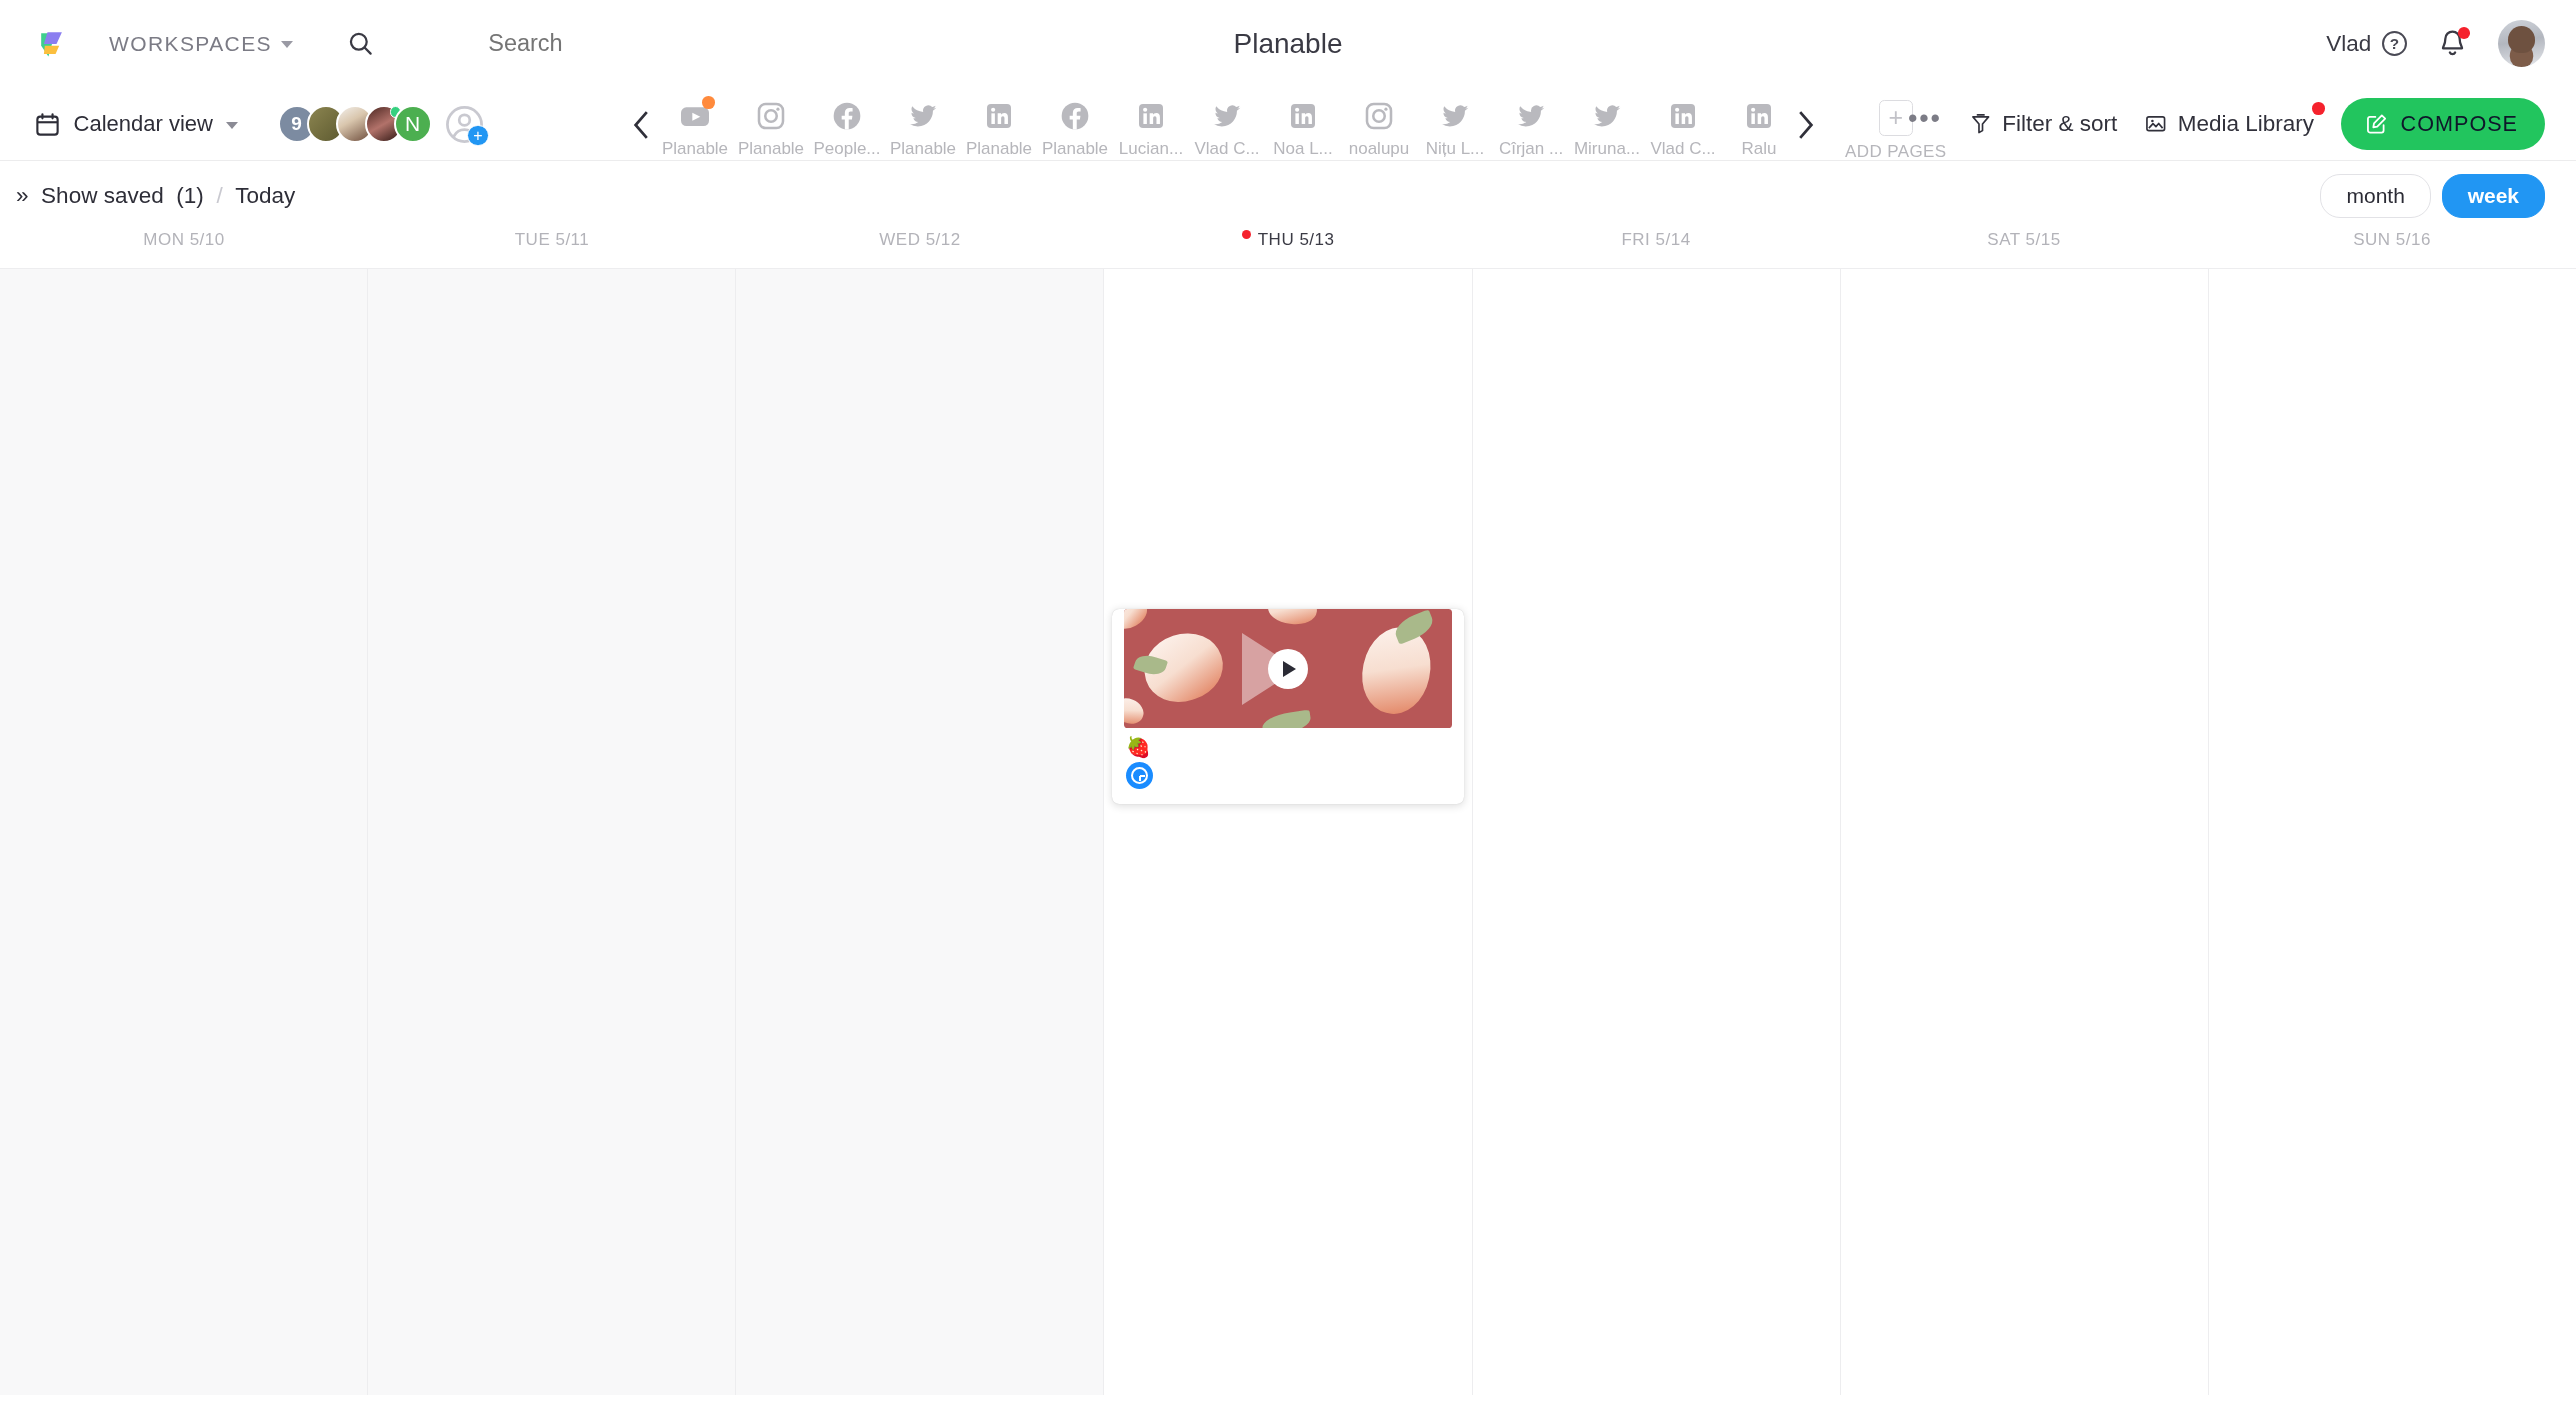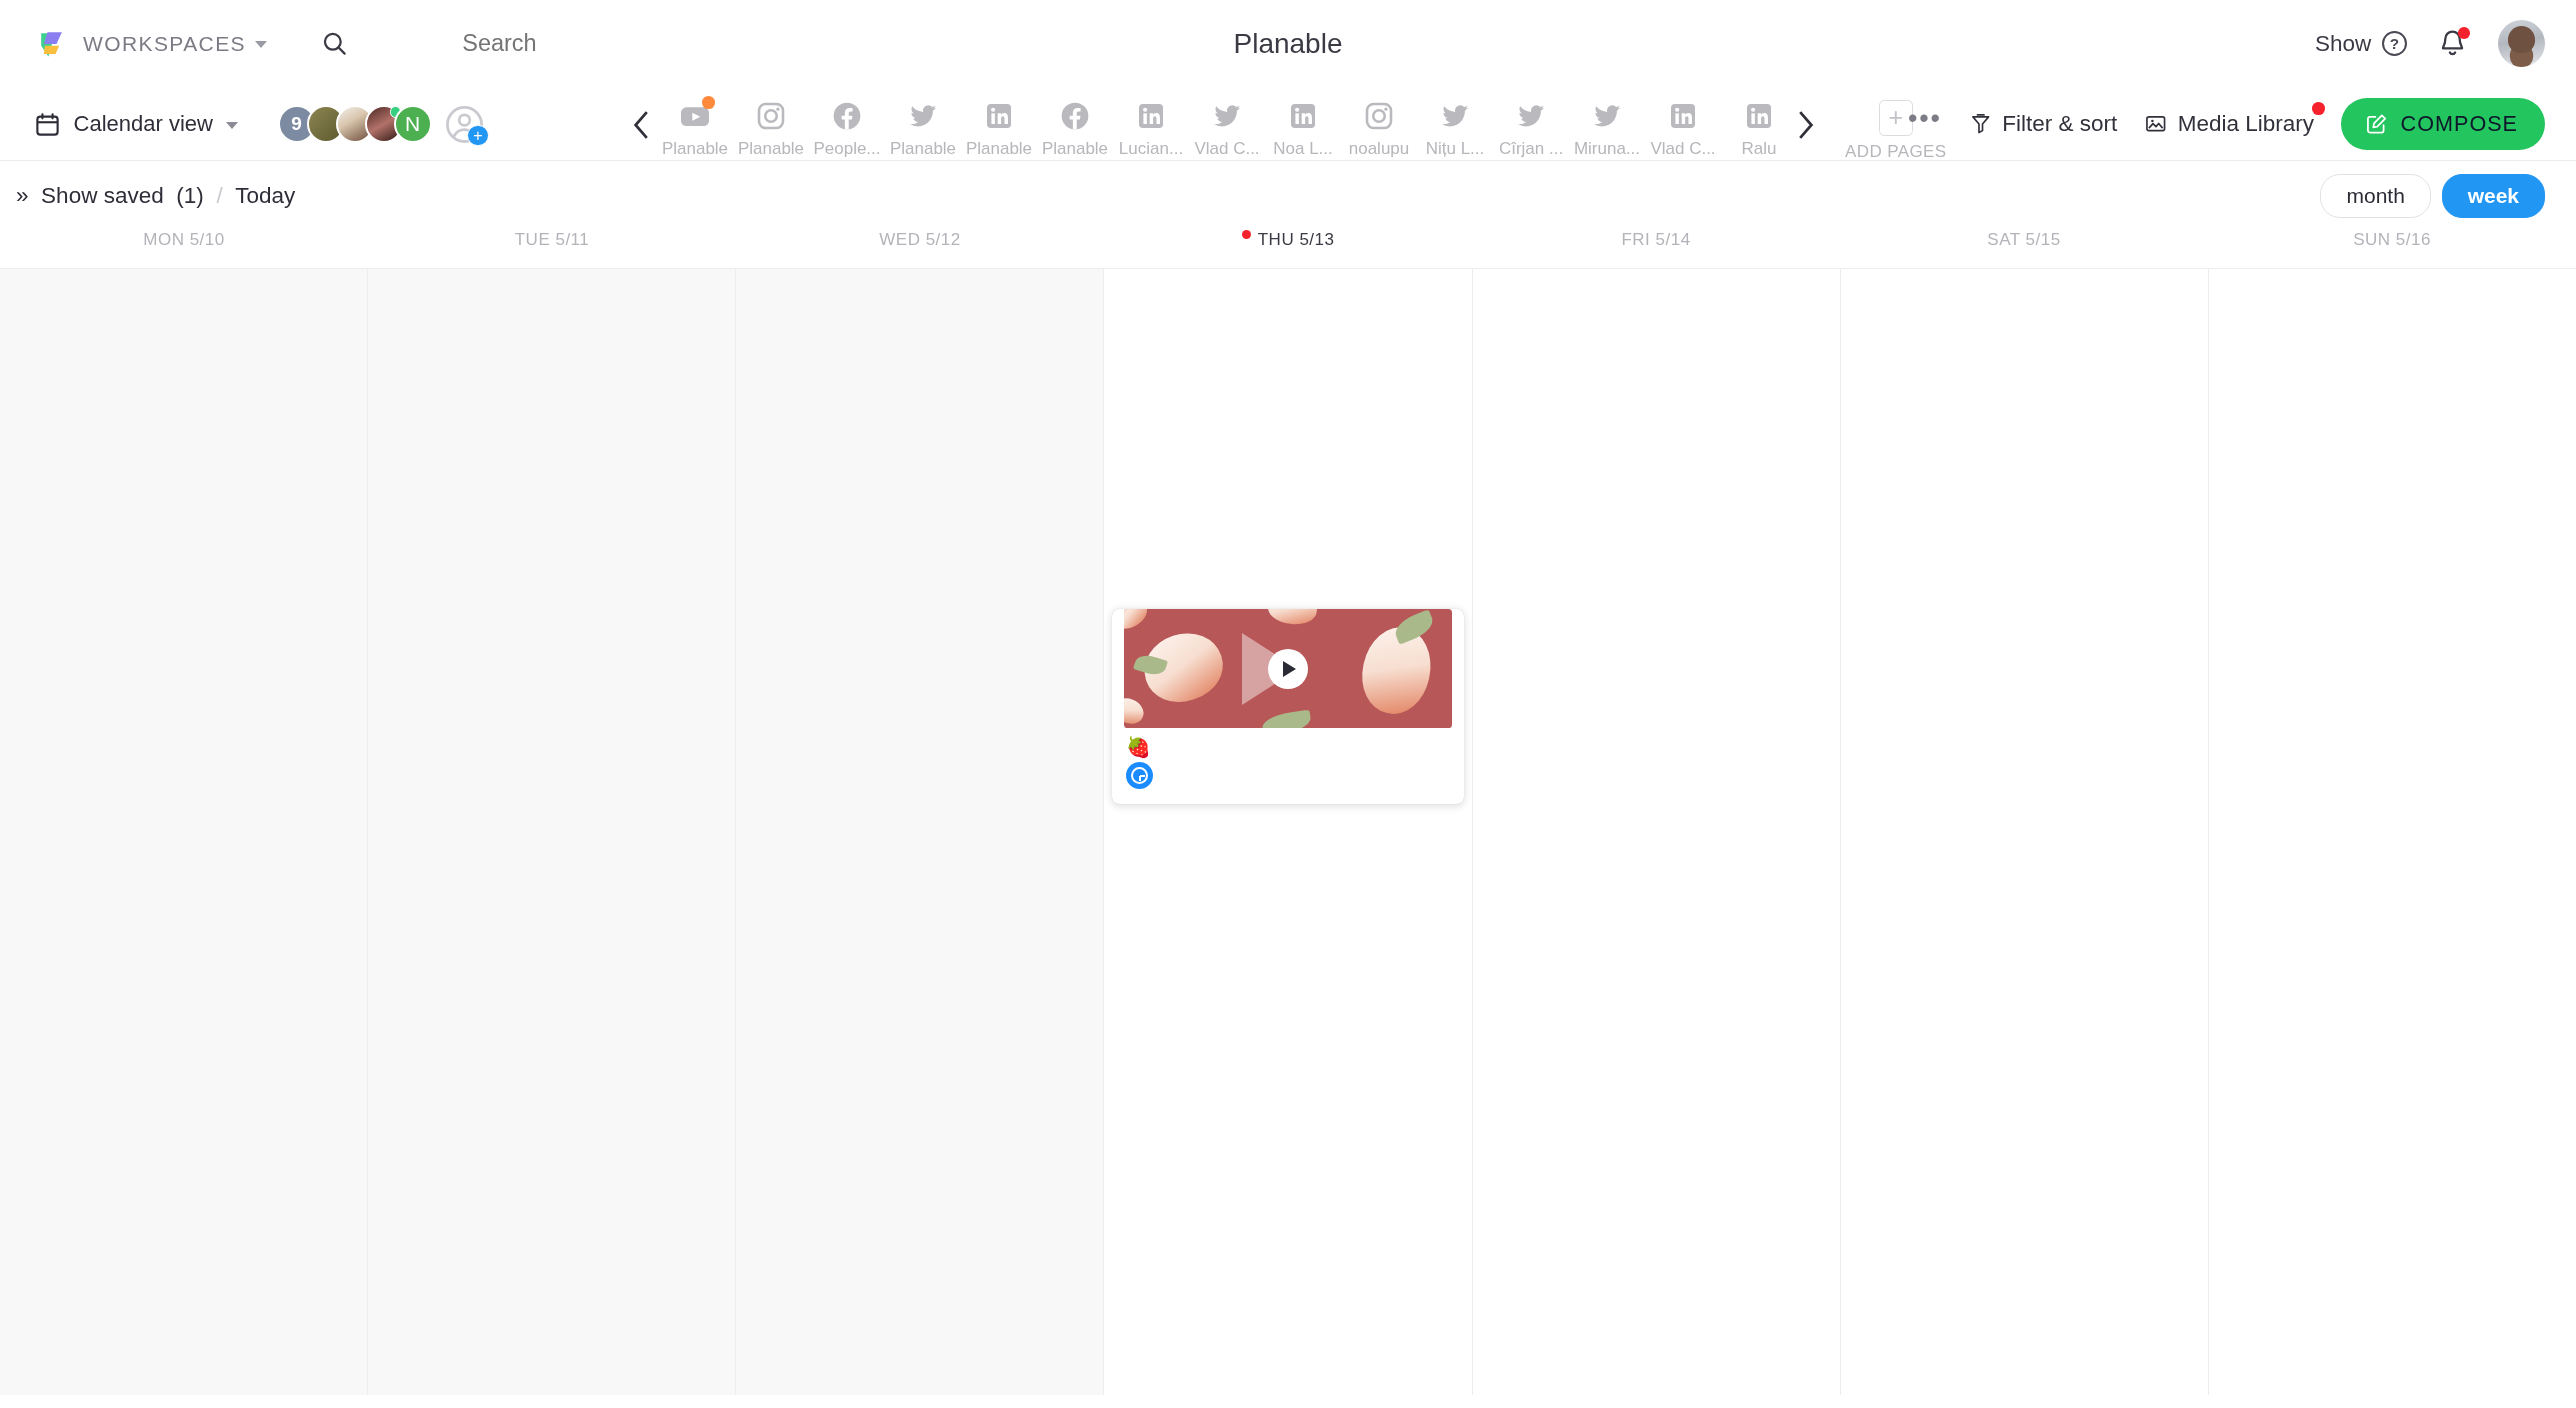--- a/index.html
+++ b/index.html
@@ -16,21 +16,21 @@
   .topbar {
     position: relative;
     height: 87px;
     display: flex;
     align-items: center;
     background: #ffffff;
   }
   .logo-wrap { margin-left: 34px; display: flex; align-items: center; }
   .workspaces {
     display: flex; align-items: center; gap: 9px;
-    margin-left: 13px;
+    margin-left: 39px;
     font-size: 21px; letter-spacing: 1.4px;
     color: #7b7b85; font-weight: 500;
     cursor: pointer;
   }
   .chev-down {
     width: 0; height: 0;
     border-left: 6.3px solid transparent;
     border-right: 6.3px solid transparent;
     border-top: 7.2px solid #9a9aa4;
     margin-top: 2.7px;
@@ -348,21 +348,21 @@
       <circle cx="10.5" cy="10.5" r="7" stroke="#3a3a44" stroke-width="2"></circle>
       <line x1="15.6" y1="15.6" x2="21" y2="21" stroke="#3a3a44" stroke-width="2" stroke-linecap="round"></line>
     </svg>
     <input class="search-input-fake" type="text" placeholder="Search" style="">
   </div>
 
   <div class="app-title">Planable</div>
 
   <div class="top-right">
     <div class="help-link">
-      <span>Show</span>
+      <span>Vlad</span>
       <span class="circle-q">?</span>
     </div>
 
     <div class="bell-wrap">
       <svg width="29" height="31" viewBox="0 0 24 26" fill="none">
         <path d="M12 3a6 6 0 0 0-6 6c0 5-2 6-2 8h16c0-2-2-3-2-8a6 6 0 0 0-6-6z" stroke="#3a3a44" stroke-width="1.9" stroke-linejoin="round"></path>
         <path d="M9.8 20.5a2.4 2.4 0 0 0 4.4 0" stroke="#3a3a44" stroke-width="1.9" stroke-linecap="round"></path>
       </svg>
       <span class="bell-dot"></span>
     </div>

